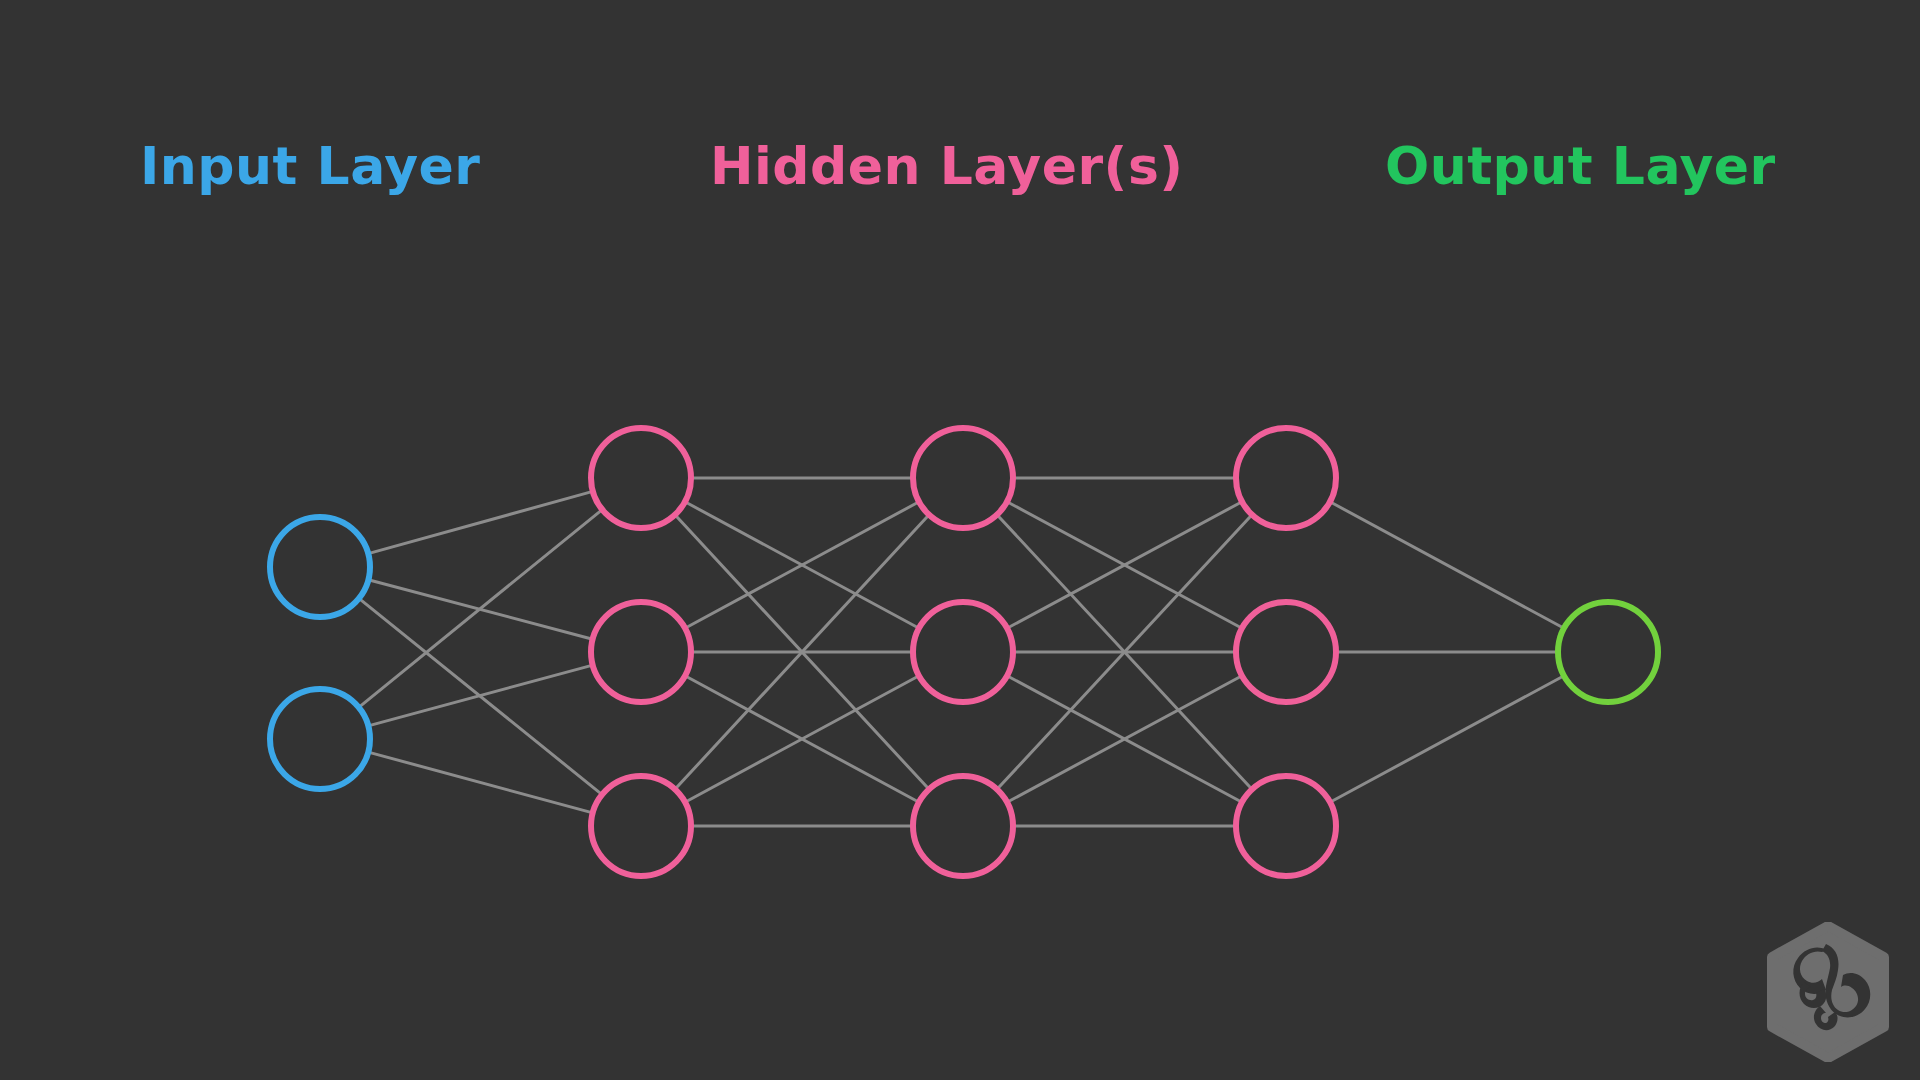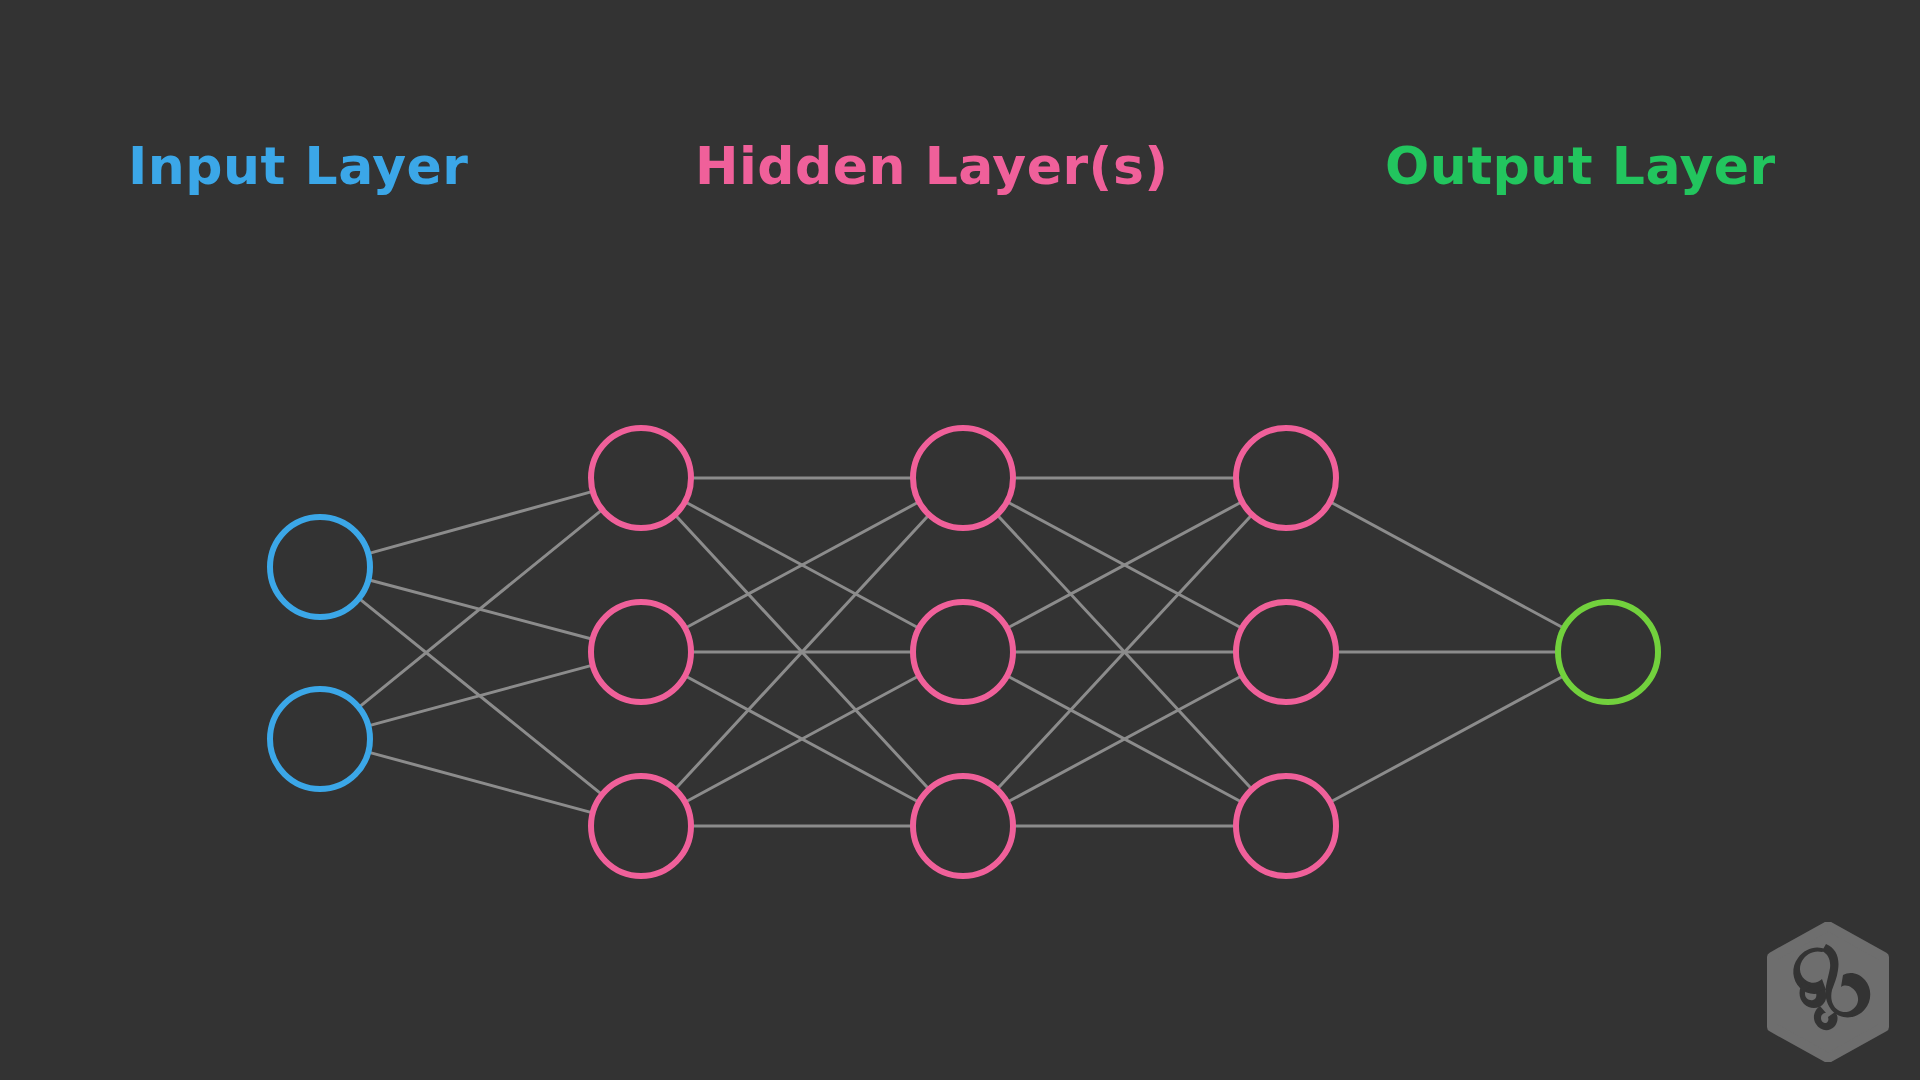--- a/index.html
+++ b/index.html
@@ -17,21 +17,21 @@
   }
   .layer-title {
     position: absolute;
     font-size: 52px;
     font-weight: 700;
     letter-spacing: 0.5px;
     white-space: nowrap;
     line-height: 1;
     user-select: none;
   }
-  #title-input  { left: 128px;  top: 140px; }
+  #title-input  { left: 140px;  top: 140px; }
   #title-hidden { left: 695px;  top: 140px; }
   #title-output { left: 1385px; top: 140px; }
 
   #net-svg {
     position: absolute;
     left: 0;
     top: 0;
     width: 1920px;
     height: 1080px;
   }
@@ -91,21 +91,21 @@
         <circle cx="963" cy="826" r="50" fill="#333333" stroke="#F0609A" stroke-width="6"></circle>
         <circle cx="1286" cy="478" r="50" fill="#333333" stroke="#F0609A" stroke-width="6"></circle>
         <circle cx="1286" cy="652" r="50" fill="#333333" stroke="#F0609A" stroke-width="6"></circle>
         <circle cx="1286" cy="826" r="50" fill="#333333" stroke="#F0609A" stroke-width="6"></circle>
         <circle cx="1608" cy="652" r="50" fill="#333333" stroke="#72D13D" stroke-width="6"></circle>
       </g>
   </svg>
 
   <div class="layer-title" id="title-input" style="color: rgb(59, 167, 232);">Input Layer</div>
 
-  <div class="layer-title" id="title-hidden" style="color: rgb(240, 96, 154);">Hidden Layer(s)</div>
+  <div class="layer-title" id="title-hidden" style="color: rgb(240, 96, 154); margin-left: 15px;">Hidden Layer(s)</div>
 
   <div class="layer-title" id="title-output" style="color: #22c55e;">Output Layer</div>
 
   <svg id="watermark" viewBox="0 0 128 140">
     <path id="wm-hex" d="M64 4 L120 35 L120 105 L64 136 L8 105 L8 35 Z" stroke-linejoin="round" stroke-width="10" fill="#6E6E6E" stroke="#6E6E6E"></path>
     <g id="wm-glyph">
       <path d="M62 22 C72 26 76 36 74 48 C73 56 70 62 68 68
                C66 76 68 84 74 88 C80 92 88 90 92 84
                C96 78 94 70 88 66 C84 63 80 63 77 65
                L79 53 C86 49 95 51 101 58 C108 66 108 79 101 87

